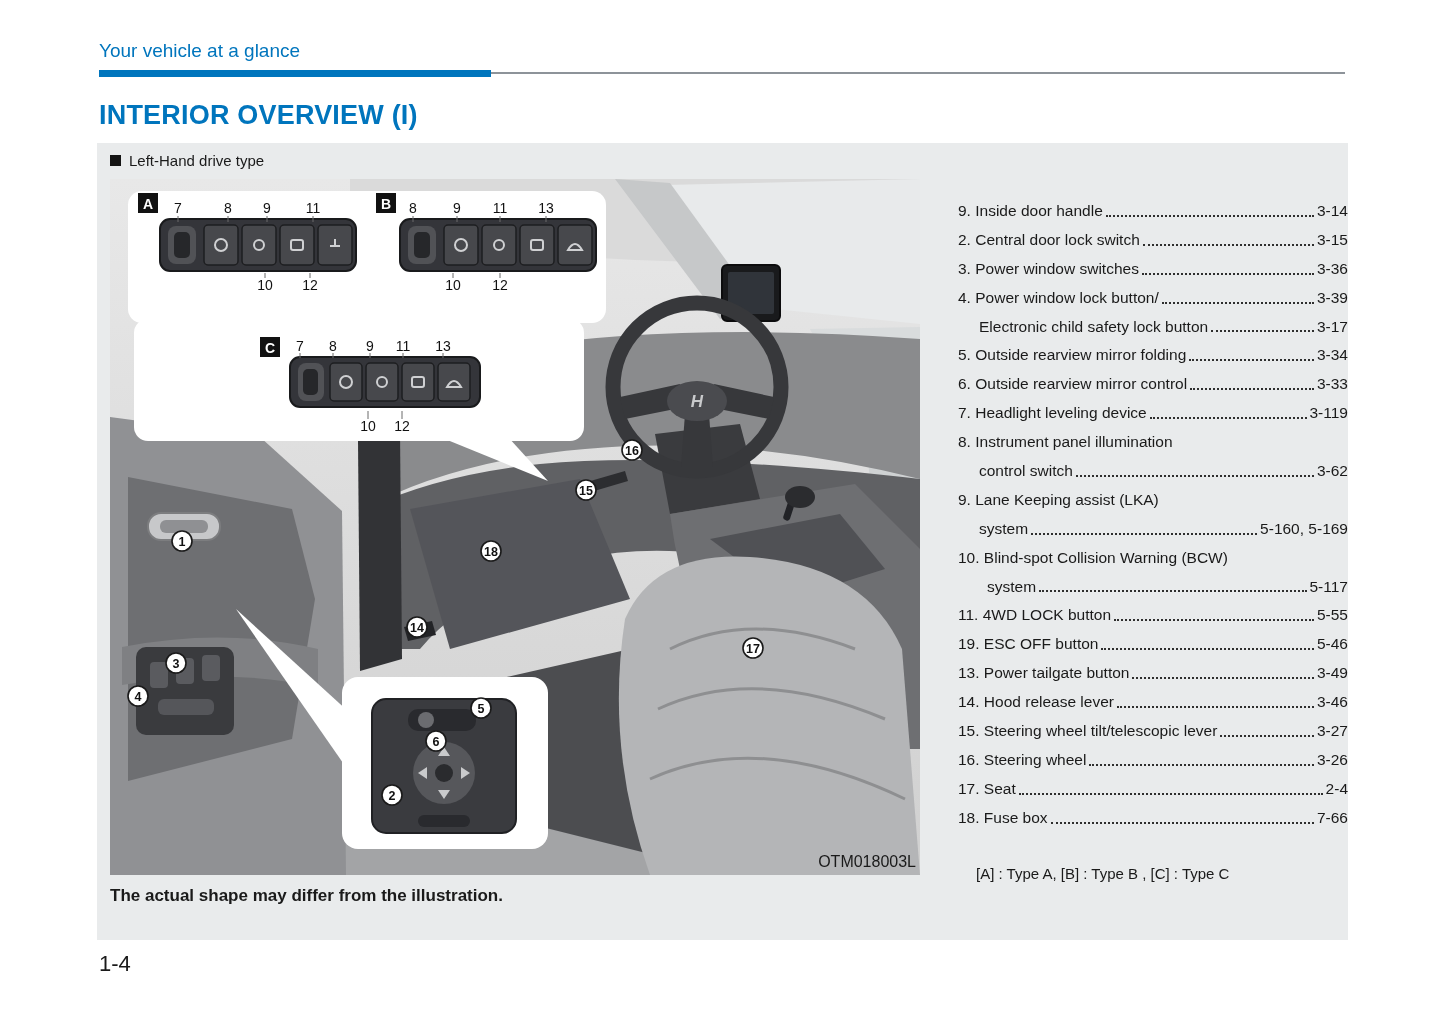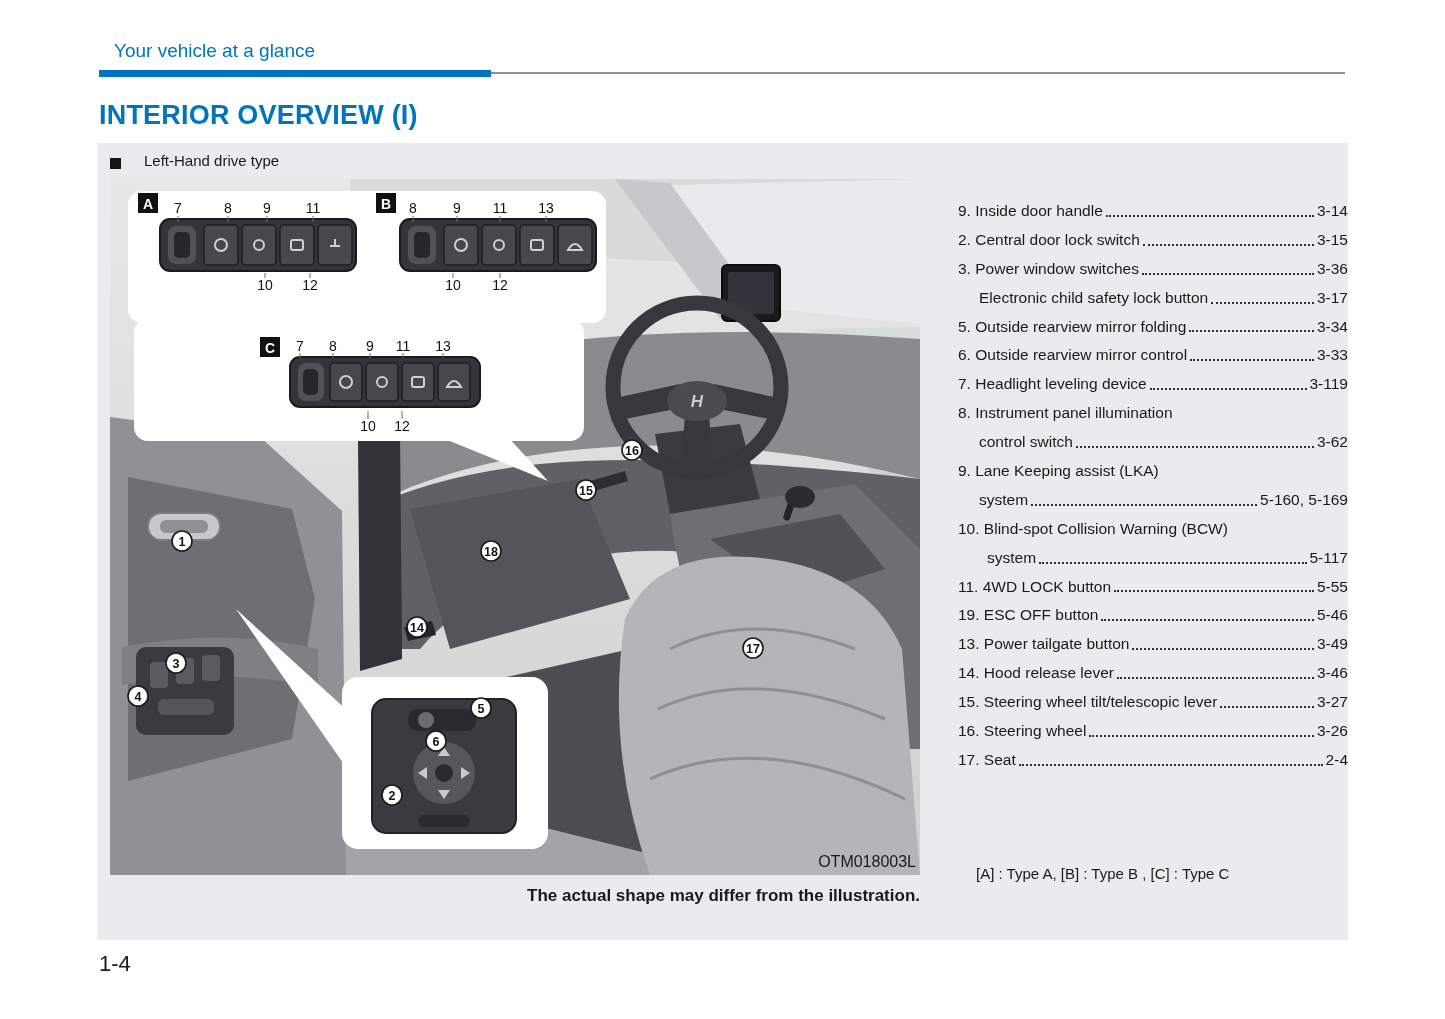--- a/index.html
+++ b/index.html
@@ -1,34 +1,34 @@
 <!DOCTYPE html>
 <html><head>
 <meta charset="utf-8">
 <style>
   * { margin:0; padding:0; box-sizing:border-box; }
   html,body { background:#ffffff; }
   body { font-family:"Liberation Sans", sans-serif; color:#1a1a1a; }
   .page { position:relative; width:1445px; height:1019px; background:#ffffff; overflow:hidden; }
 
-  .breadcrumb { position:absolute; left:114px; top:40px; font-size:19px; color:#0075bd; }
+  .breadcrumb { position:absolute; left:99px; top:40px; font-size:19px; color:#0075bd; }
   .rule-blue  { position:absolute; left:99px; top:70px; width:392px; height:7px; background:#0075bd; }
   .rule-gray  { position:absolute; left:491px; top:72px; width:854px; height:2px; background:#8d9399; }
 
   .title { position:absolute; left:99px; top:100px; font-size:27px; font-weight:700; color:#0075bd; letter-spacing:0.2px; }
 
   .gray-panel { position:absolute; left:97px; top:143px; width:1251px; height:797px; background:#e9ebec; }
 
-  .drive-type { position:absolute; left:13px; top:9px; display:flex; align-items:flex-end; gap:23px; font-size:15px; }
+  .drive-type { position:absolute; left:13px; top:9px; display:flex; align-items:center; gap:8px; font-size:15px; }
   .drive-square { width:11px; height:11px; background:#141414; flex:0 0 auto; }
 
   .illus { position:absolute; left:13px; top:36px; width:810px; height:696px; }
   .illus text { font-family:"Liberation Sans", sans-serif; }
 
-  .caption { position:absolute; left:13px; top:743px; width:810px; text-align:right; font-size:17px; font-weight:700; }
+  .caption { position:absolute; left:13px; top:743px; width:810px; text-align:left; font-size:17px; font-weight:700; }
 
   .toc { position:absolute; left:861px; top:54px; width:390px; font-size:15.5px; }
   .toc-line { display:flex; height:28.9px; line-height:28.9px; }
   .toc-text { white-space:nowrap; }
   .toc-dots { flex:1 1 auto; min-width:6px; margin:0 3px 9px; border-bottom:2px dotted #2e2e2e; align-self:flex-end; }
   .toc-page { white-space:nowrap; }
   .indent-1 { padding-left:21px; }
   .indent-2 { padding-left:29px; }
 
   .type-note { position:absolute; left:879px; top:722px; font-size:15px; }
@@ -285,20 +285,25 @@
         <div class="toc-line indent-0">
           <span class="toc-text">2. Central door lock switch</span>
           <span class="toc-dots"></span>
           <span class="toc-page">3-15</span>
         </div>
         <div class="toc-line indent-0">
           <span class="toc-text">3. Power window switches</span>
           <span class="toc-dots"></span>
           <span class="toc-page">3-36</span>
         </div>
+        <div class="toc-line indent-0">
+          <span class="toc-text">4. Power window lock button/</span>
+          <span class="toc-dots"></span>
+          <span class="toc-page">3-39</span>
+        </div>
         <div class="toc-line indent-1">
           <span class="toc-text">Electronic child safety lock button</span>
           <span class="toc-dots"></span>
           <span class="toc-page">3-17</span>
         </div>
         <div class="toc-line indent-0">
           <span class="toc-text">5. Outside rearview mirror folding</span>
           <span class="toc-dots"></span>
           <span class="toc-page">3-34</span>
         </div>
@@ -364,19 +369,24 @@
         <div class="toc-line indent-0">
           <span class="toc-text">16. Steering wheel</span>
           <span class="toc-dots"></span>
           <span class="toc-page">3-26</span>
         </div>
         <div class="toc-line indent-0">
           <span class="toc-text">17. Seat</span>
           <span class="toc-dots"></span>
           <span class="toc-page">2-4</span>
         </div>
+        <div class="toc-line indent-0">
+          <span class="toc-text">18. Fuse box</span>
+          <span class="toc-dots"></span>
+          <span class="toc-page">7-66</span>
+        </div>
       </div>
 
     <div class="type-note">[A] : Type A, [B] : Type B , [C] : Type C</div>
   </div>
 
   <div class="page-num">1-4</div>
 </div>
 
 </body></html>

